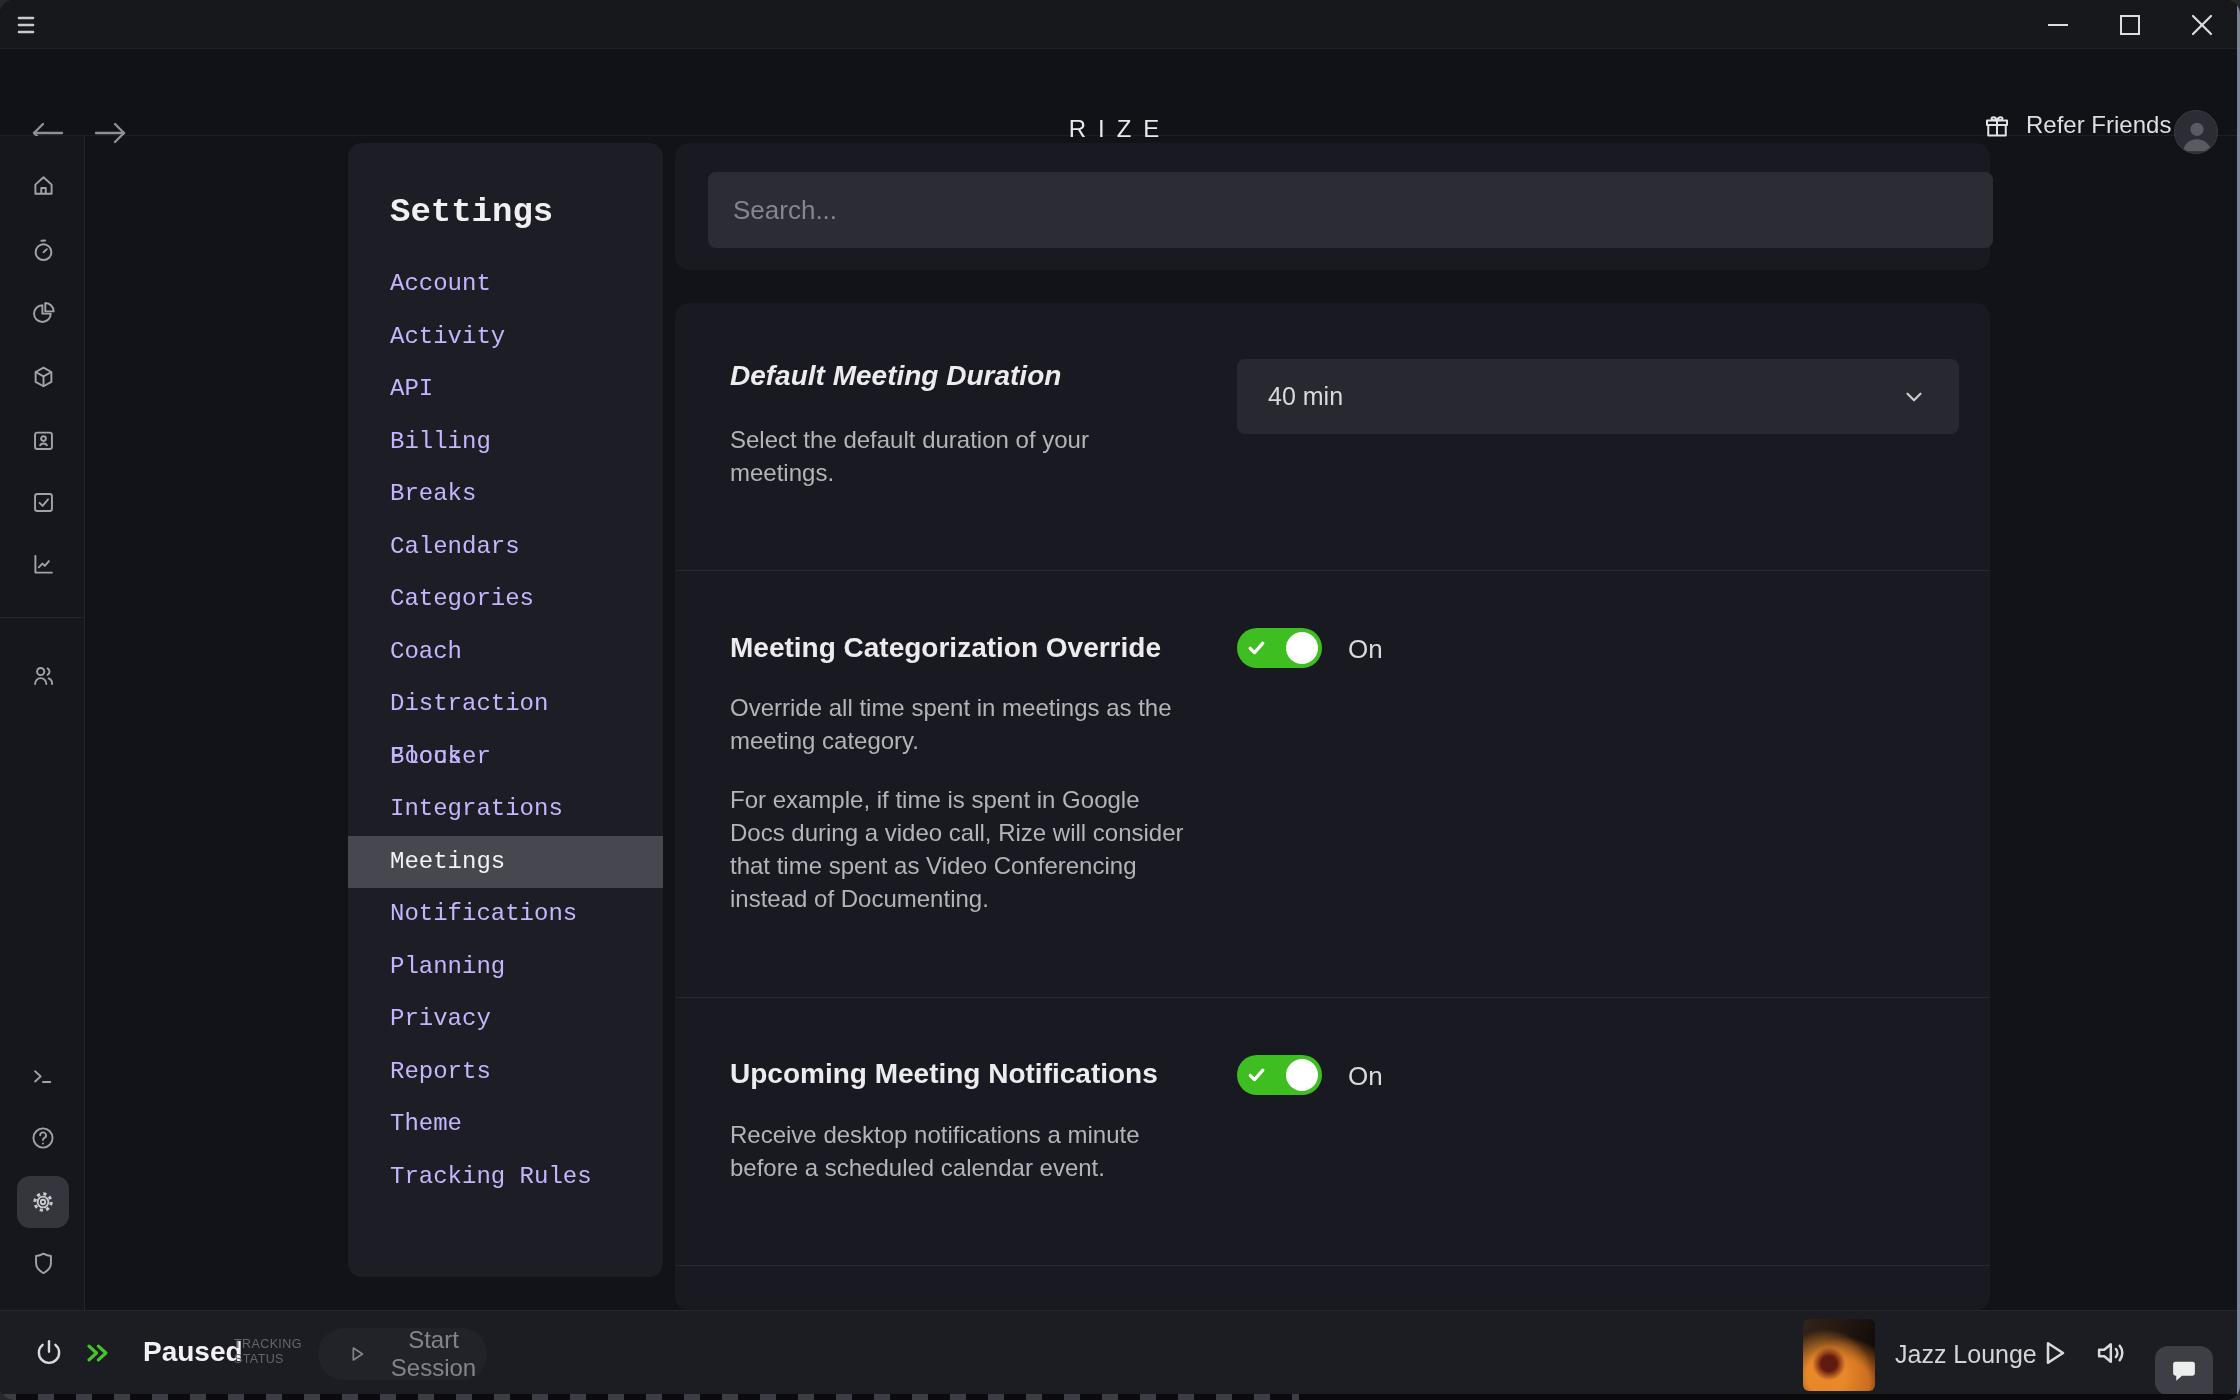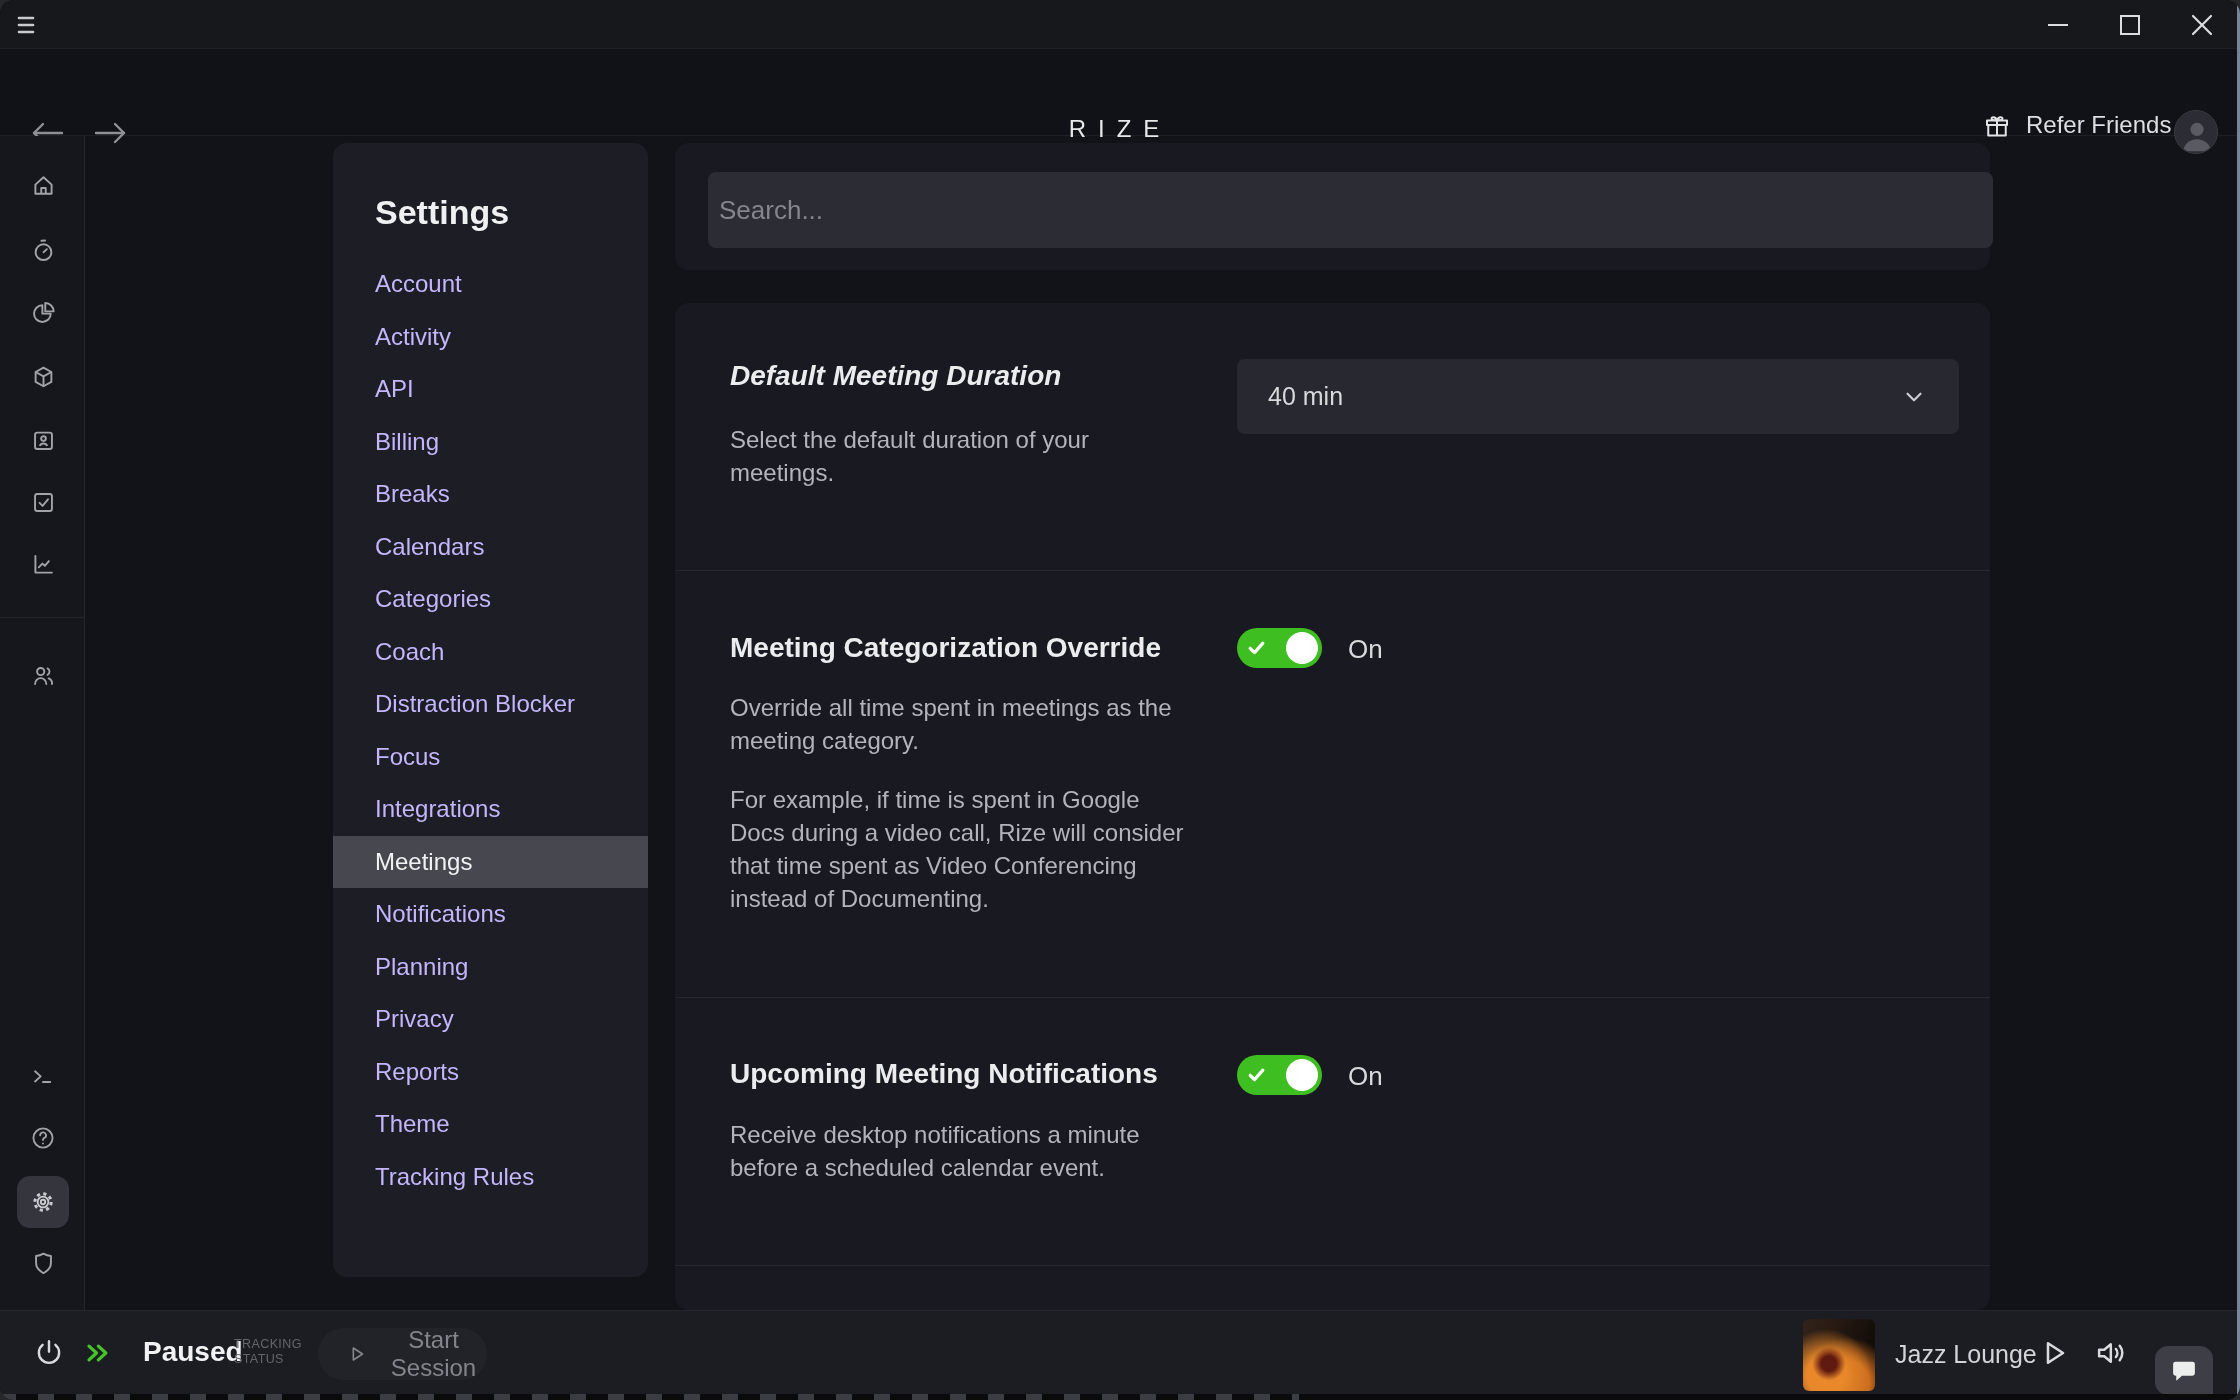--- a/index.html
+++ b/index.html
@@ -45,32 +45,32 @@
 
   
   .rail{position:absolute;left:0;top:136px;width:85px;height:1174px;background:var(--rail-bg);
     border-right:1px solid #25262c;}
   .rail-btn{position:absolute;left:17px;width:52px;height:52px;display:flex;align-items:center;
     justify-content:center;color:#a2a3a9;cursor:pointer;border-radius:13px;}
   .rail-btn.active{background:#35363d;color:#cacbd0;}
   .rail-divider{position:absolute;left:0;top:481px;width:85px;height:1px;background:#24252b;}
 
   
-  .settings-nav{position:absolute;left:333px;top:143px;width:315px;height:1134px;
-    background:var(--panel-bg);border-radius:14px;}
+  .settings-nav{position:absolute;left:348px;top:143px;width:315px;height:1134px;
+    background:var(--panel-bg);border-radius:14px;font-family:Liberation Mono, monospace;}
   .settings-nav h2{position:absolute;left:42px;top:50px;font-size:34px;font-weight:700;color:#f0f0f2;}
   .settings-nav ul{position:absolute;left:0;top:115px;width:315px;list-style:none;}
   .settings-nav li{height:52.5px;line-height:52.5px;padding-left:42px;font-size:24px;color:#c4b5fd;cursor:pointer;}
   .settings-nav li.selected{background:var(--selected-item-bg);color:#f2f2f4;}
 
   
   .search-card{position:absolute;left:675px;top:143px;width:1315px;height:127px;
     background:var(--card-bg);border-radius:14px;}
   .search-input{position:absolute;left:33px;top:29px;width:1285px;height:76px;background:var(--input-bg);
-    border:none;border-radius:8px;padding-left:11px;font-size:26px;color:#e4e5e8;outline:none;
+    border:none;border-radius:8px;padding-left:25px;font-size:26px;color:#e4e5e8;outline:none;
     font-family:"Liberation Sans", sans-serif;}
   .search-input::placeholder{color:var(--text-muted);}
 
   .main-card{position:absolute;left:675px;top:303px;width:1315px;height:1007px;
     background:var(--card-bg);border-radius:14px;}
   .sec-title{position:absolute;left:55px;font-size:28px;font-weight:700;color:var(--text-primary);}
   .sec-desc{position:absolute;left:55px;width:465px;font-size:24px;line-height:33px;color:var(--text-secondary);}
   .hdivider{position:absolute;left:0;width:1315px;height:1px;background:var(--divider);}
 
   .select{position:absolute;left:562px;top:56px;width:722px;height:75px;background:var(--select-bg);

